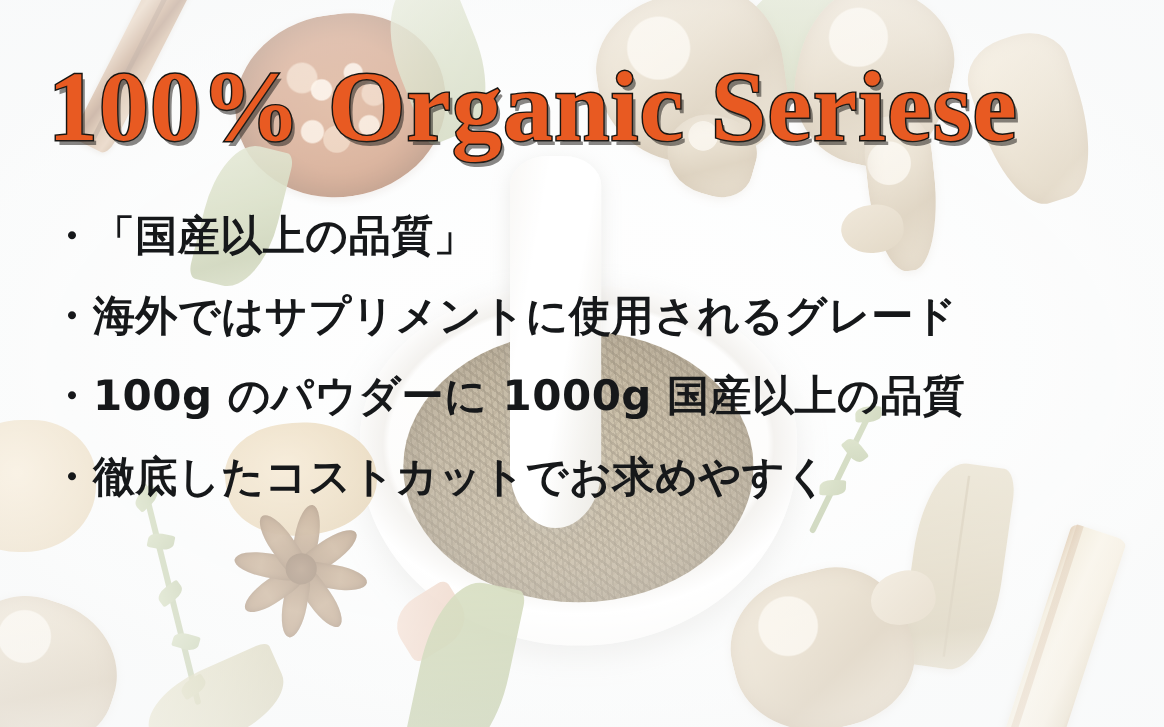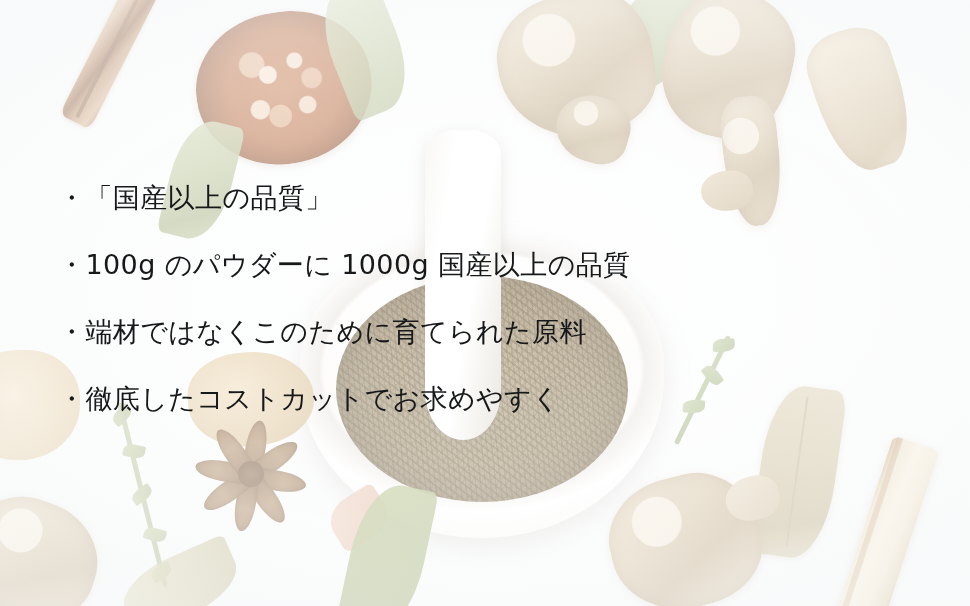--- a/index.html
+++ b/index.html
@@ -344,27 +344,26 @@
   }
 
   .bullets{
     position:absolute;
     left:42px; top:164px;
     width:900px;
   }
   .bullet-line{
     display:block;
     font-family:"DejaVu Sans", "Liberation Sans", sans-serif;
-    font-weight:400;
-    font-size:27px;
+    font-weight:700;
+    font-size:35px;
     line-height:67px;
     color:#16181a;
     white-space:nowrap;
     letter-spacing:.4px;
-    margin-left:16px;
   }
 </style>
 </head>
 <body>
 
 <div class="banner">
 
   <div class="photo-layer">
 
     <div class="cinnamon-stick"></div>
@@ -419,22 +418,23 @@
 
     <div class="licorice-stick"></div>
     <div class="ginger ginger-br"></div>
     <div class="ginger ginger-bl"></div>
   </div>
 
   <div class="photo-wash"></div>
 
   <div class="content">
 
+    <div class="headline">100% Organic Seriese</div>
 
     <div class="bullets">
       <span class="bullet-line">・「国産以上の品質」</span>
+      <span class="bullet-line">・海外ではサプリメントに使用されるグレード</span>
       <span class="bullet-line">・100g のパウダーに 1000g 国産以上の品質</span>
-      <span class="bullet-line">・端材ではなくこのために育てられた原料</span>
       <span class="bullet-line">・徹底したコストカットでお求めやすく</span>
     </div>
 
   </div>
 </div>
 
 </body></html>

